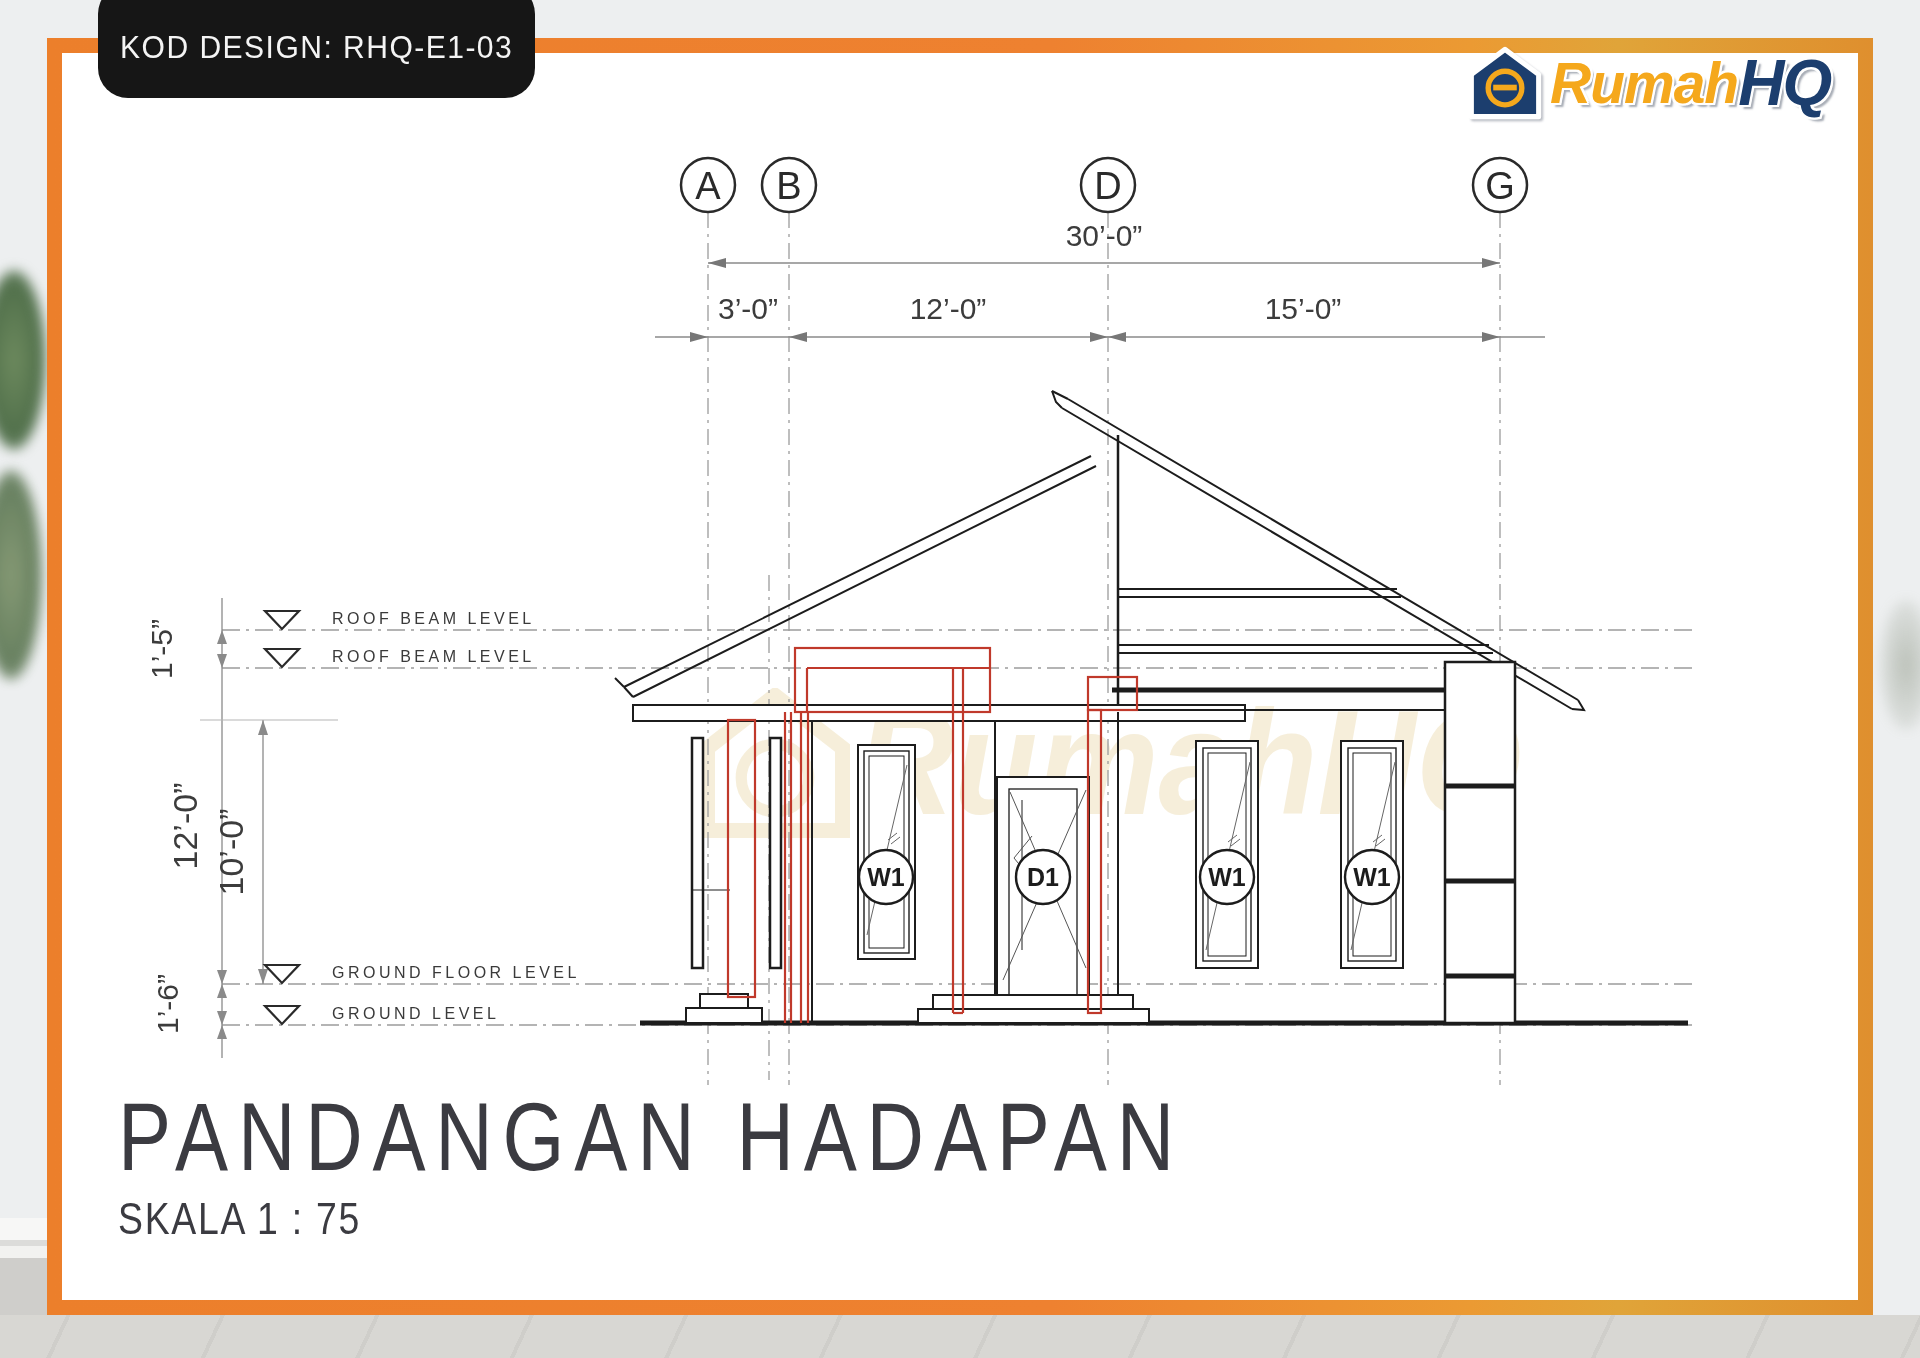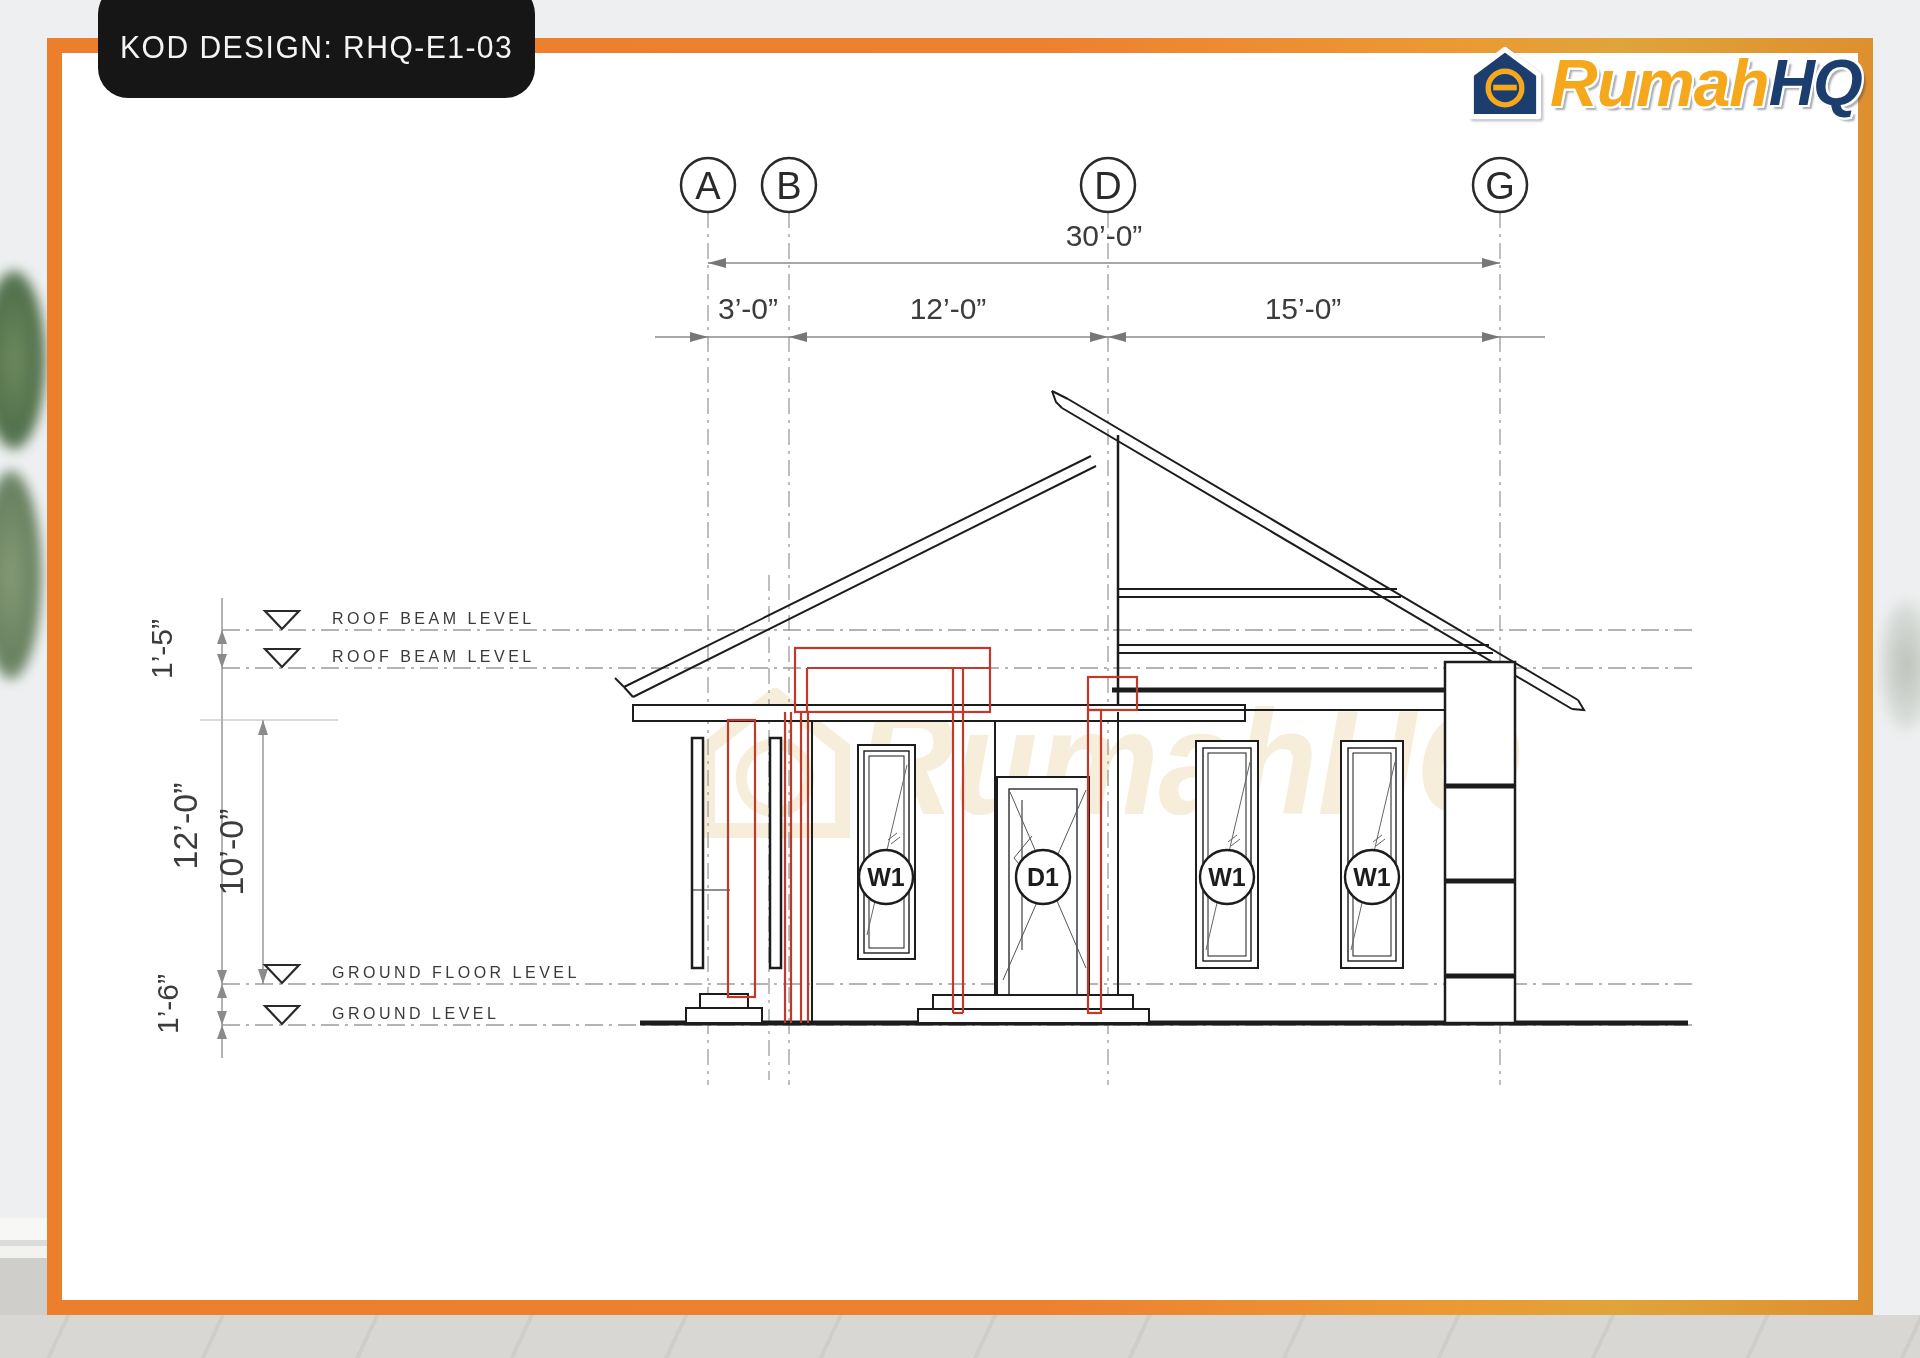--- a/index.html
+++ b/index.html
@@ -20,21 +20,21 @@
   .frame-inner{position:absolute;left:15px;top:15px;right:15px;bottom:15px;background:#ffffff;}
   
   .badge{position:absolute;left:98px;top:-16px;width:437px;height:114px;background:#161616;
     border-radius:30px;z-index:6;display:flex;align-items:center;justify-content:center;padding-top:14px;box-sizing:border-box;}
   .badge span{color:#f4f4f4;font-size:31px;letter-spacing:1.5px;font-weight:400;transform:scaleX(.97);white-space:nowrap;}
   
   .logo{position:absolute;left:1468px;top:46px;display:flex;align-items:center;z-index:6;}
   .logo svg{width:74px;height:74px;margin-right:8px;filter:drop-shadow(2px 2px 1px rgba(60,70,90,.35));}
   .logo .word{font-style:italic;font-weight:700;line-height:1;white-space:nowrap;
     text-shadow:-2px 0 0 #fff,2px 0 0 #fff,0 -2px 0 #fff,0 2px 0 #fff,-2px -2px 0 #fff,2px 2px 0 #fff,-2px 2px 0 #fff,2px -2px 0 #fff,4px 4px 2px rgba(60,70,90,.45);}
-  .logo .rumah{font-size:66px;color:#f5a81c;letter-spacing:-1px;}
+  .logo .rumah{font-size:57px;color:#f5a81c;letter-spacing:-1px;}
   .logo .hq{font-size:64px;color:#1c3e6e;margin-left:0;letter-spacing:-2px;}
   
   .watermark{position:absolute;left:700px;top:688px;z-index:2;display:flex;align-items:center;opacity:.16;}
   .watermark svg{width:150px;height:150px;margin-right:6px;}
   .watermark span{font-size:148px;font-weight:700;font-style:italic;color:#c99a20;line-height:1;
      text-shadow:-2px 0 0 #fff,2px 0 0 #fff,0 2px 0 #fff,0 -2px 0 #fff;transform:scaleX(.92);transform-origin:left;white-space:nowrap;}
   
   .drawing{position:absolute;left:0;top:0;z-index:3;}
   
   .titleblock{position:absolute;left:118px;top:1086px;z-index:4;color:#3b3b41;}
@@ -283,14 +283,18 @@
   <div class="logo">
     <svg viewBox="0 0 44 44">
       <path d="M22 2 L42 17 V42 H2 V17 Z" fill="#1c3e6e" stroke="#ffffff" stroke-width="3" stroke-linejoin="round"></path>
       <circle cx="22" cy="25" r="10" fill="none" stroke="#f5a81c" stroke-width="3.2"></circle>
       <rect x="15" y="23" width="14" height="3.4" fill="#f5a81c"></rect>
     </svg>
     <span class="word rumah">Rumah</span>
     <span class="word hq">HQ</span>
   </div>
 
+  <div class="titleblock">
+    <div class="main">PANDANGAN HADAPAN</div>
+    <div class="scale">SKALA 1 : 75</div>
+  </div>
 
 </div>
 
 </body></html>

